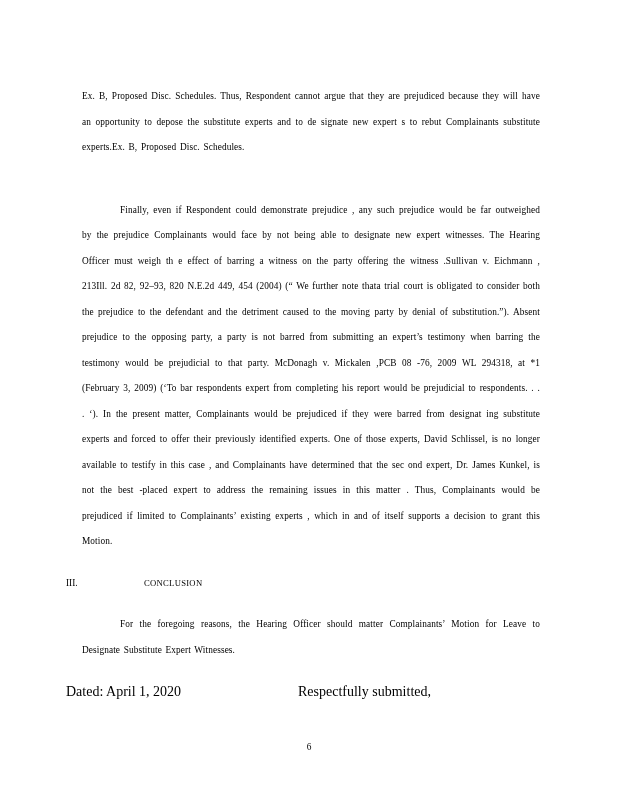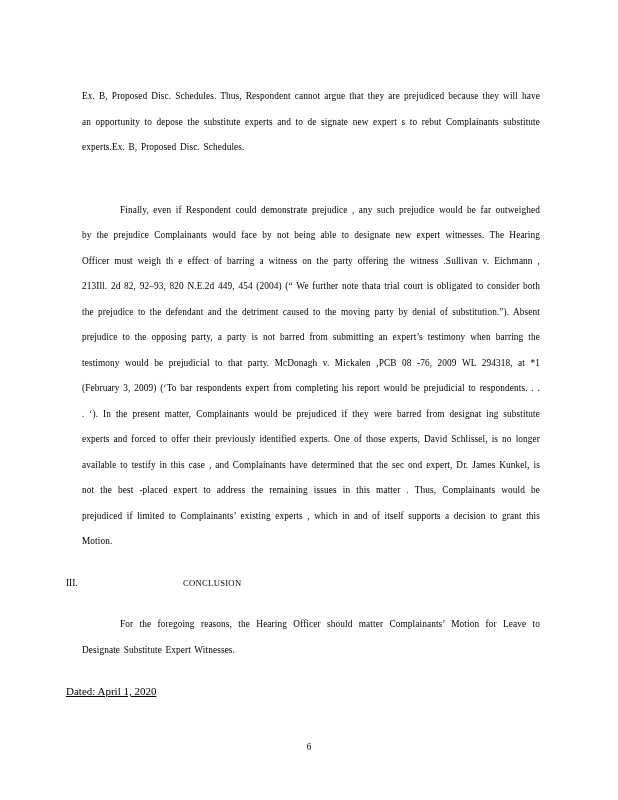--- a/index.html
+++ b/index.html
@@ -33,36 +33,34 @@
   }
   .block-gap {
     height: 5px;
   }
   .heading-row {
     display: flex;
     align-items: center;
     font-size: 9.3px;
     line-height: 25.5px;
     margin-top: 3px;
-    gap: 39px;
   }
   .heading-num {
     width: 38px;
     flex: 0 0 38px;
   }
   .heading-text {
     font-size: 8.6px;
     letter-spacing: 0.3px;
     margin-left: 40px;
   }
   .dated-row {
     display: flex;
-    font-size: 11px;
+    font-size: 14px;
     line-height: 25.5px;
-    text-decoration: underline;
   }
   .dated-left { width: 232px; flex: 0 0 232px; }
   .dated-right { flex: 1; }
   .page-number {
     position: absolute;
     left: 0;
     right: 0;
     top: 742px;
     text-align: center;
     font-size: 9.3px;
@@ -82,17 +80,18 @@
 
   <div class="heading-row">
     <span class="heading-num">III.</span>
     <span class="heading-text">CONCLUSION</span>
   </div>
 
   <p class="para indent tight">For  the  foregoing   reasons,   the  Hearing   Officer   should  matter  Complainants’    Motion   for  Leave  to Designate   Substitute   Expert  Witnesses.</p>
 
   <div class="dated-row">
     <span class="dated-left">Dated:   April 1, 2020</span>
+    <span class="dated-right">Respectfully     submitted,</span>
   </div>
 
   <div class="page-number">6</div>
 
 </div>
 
 </body></html>

